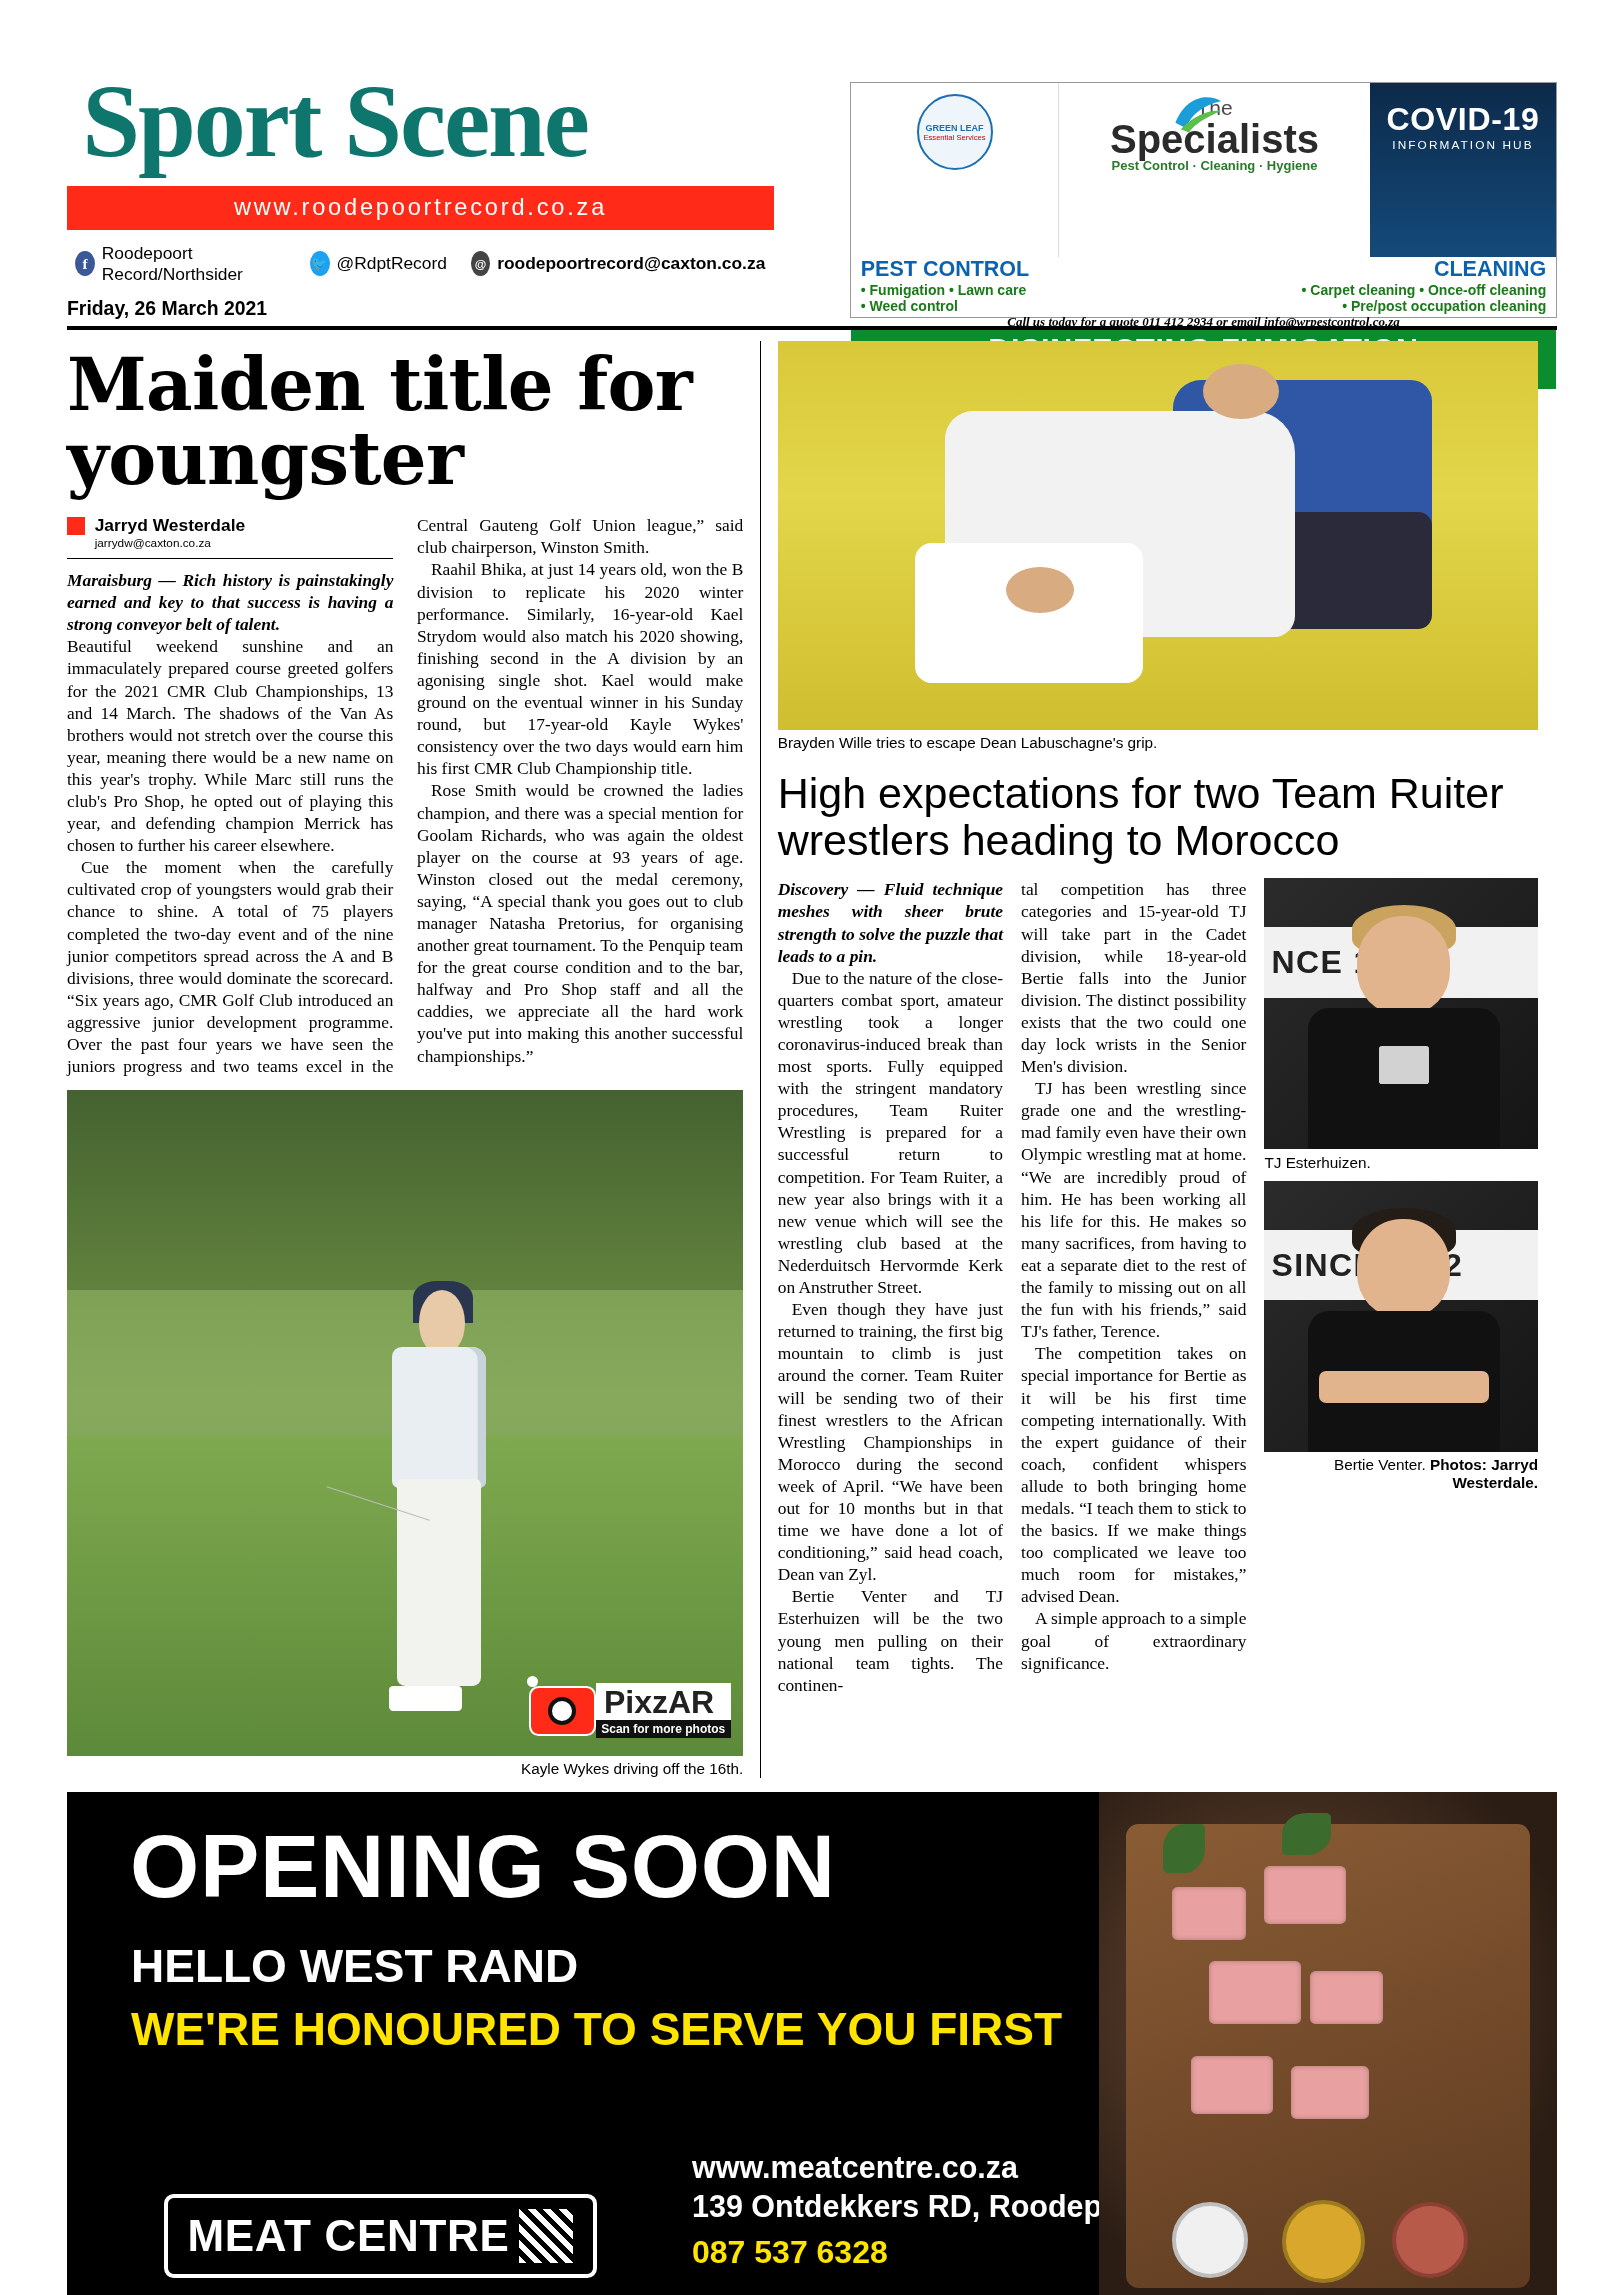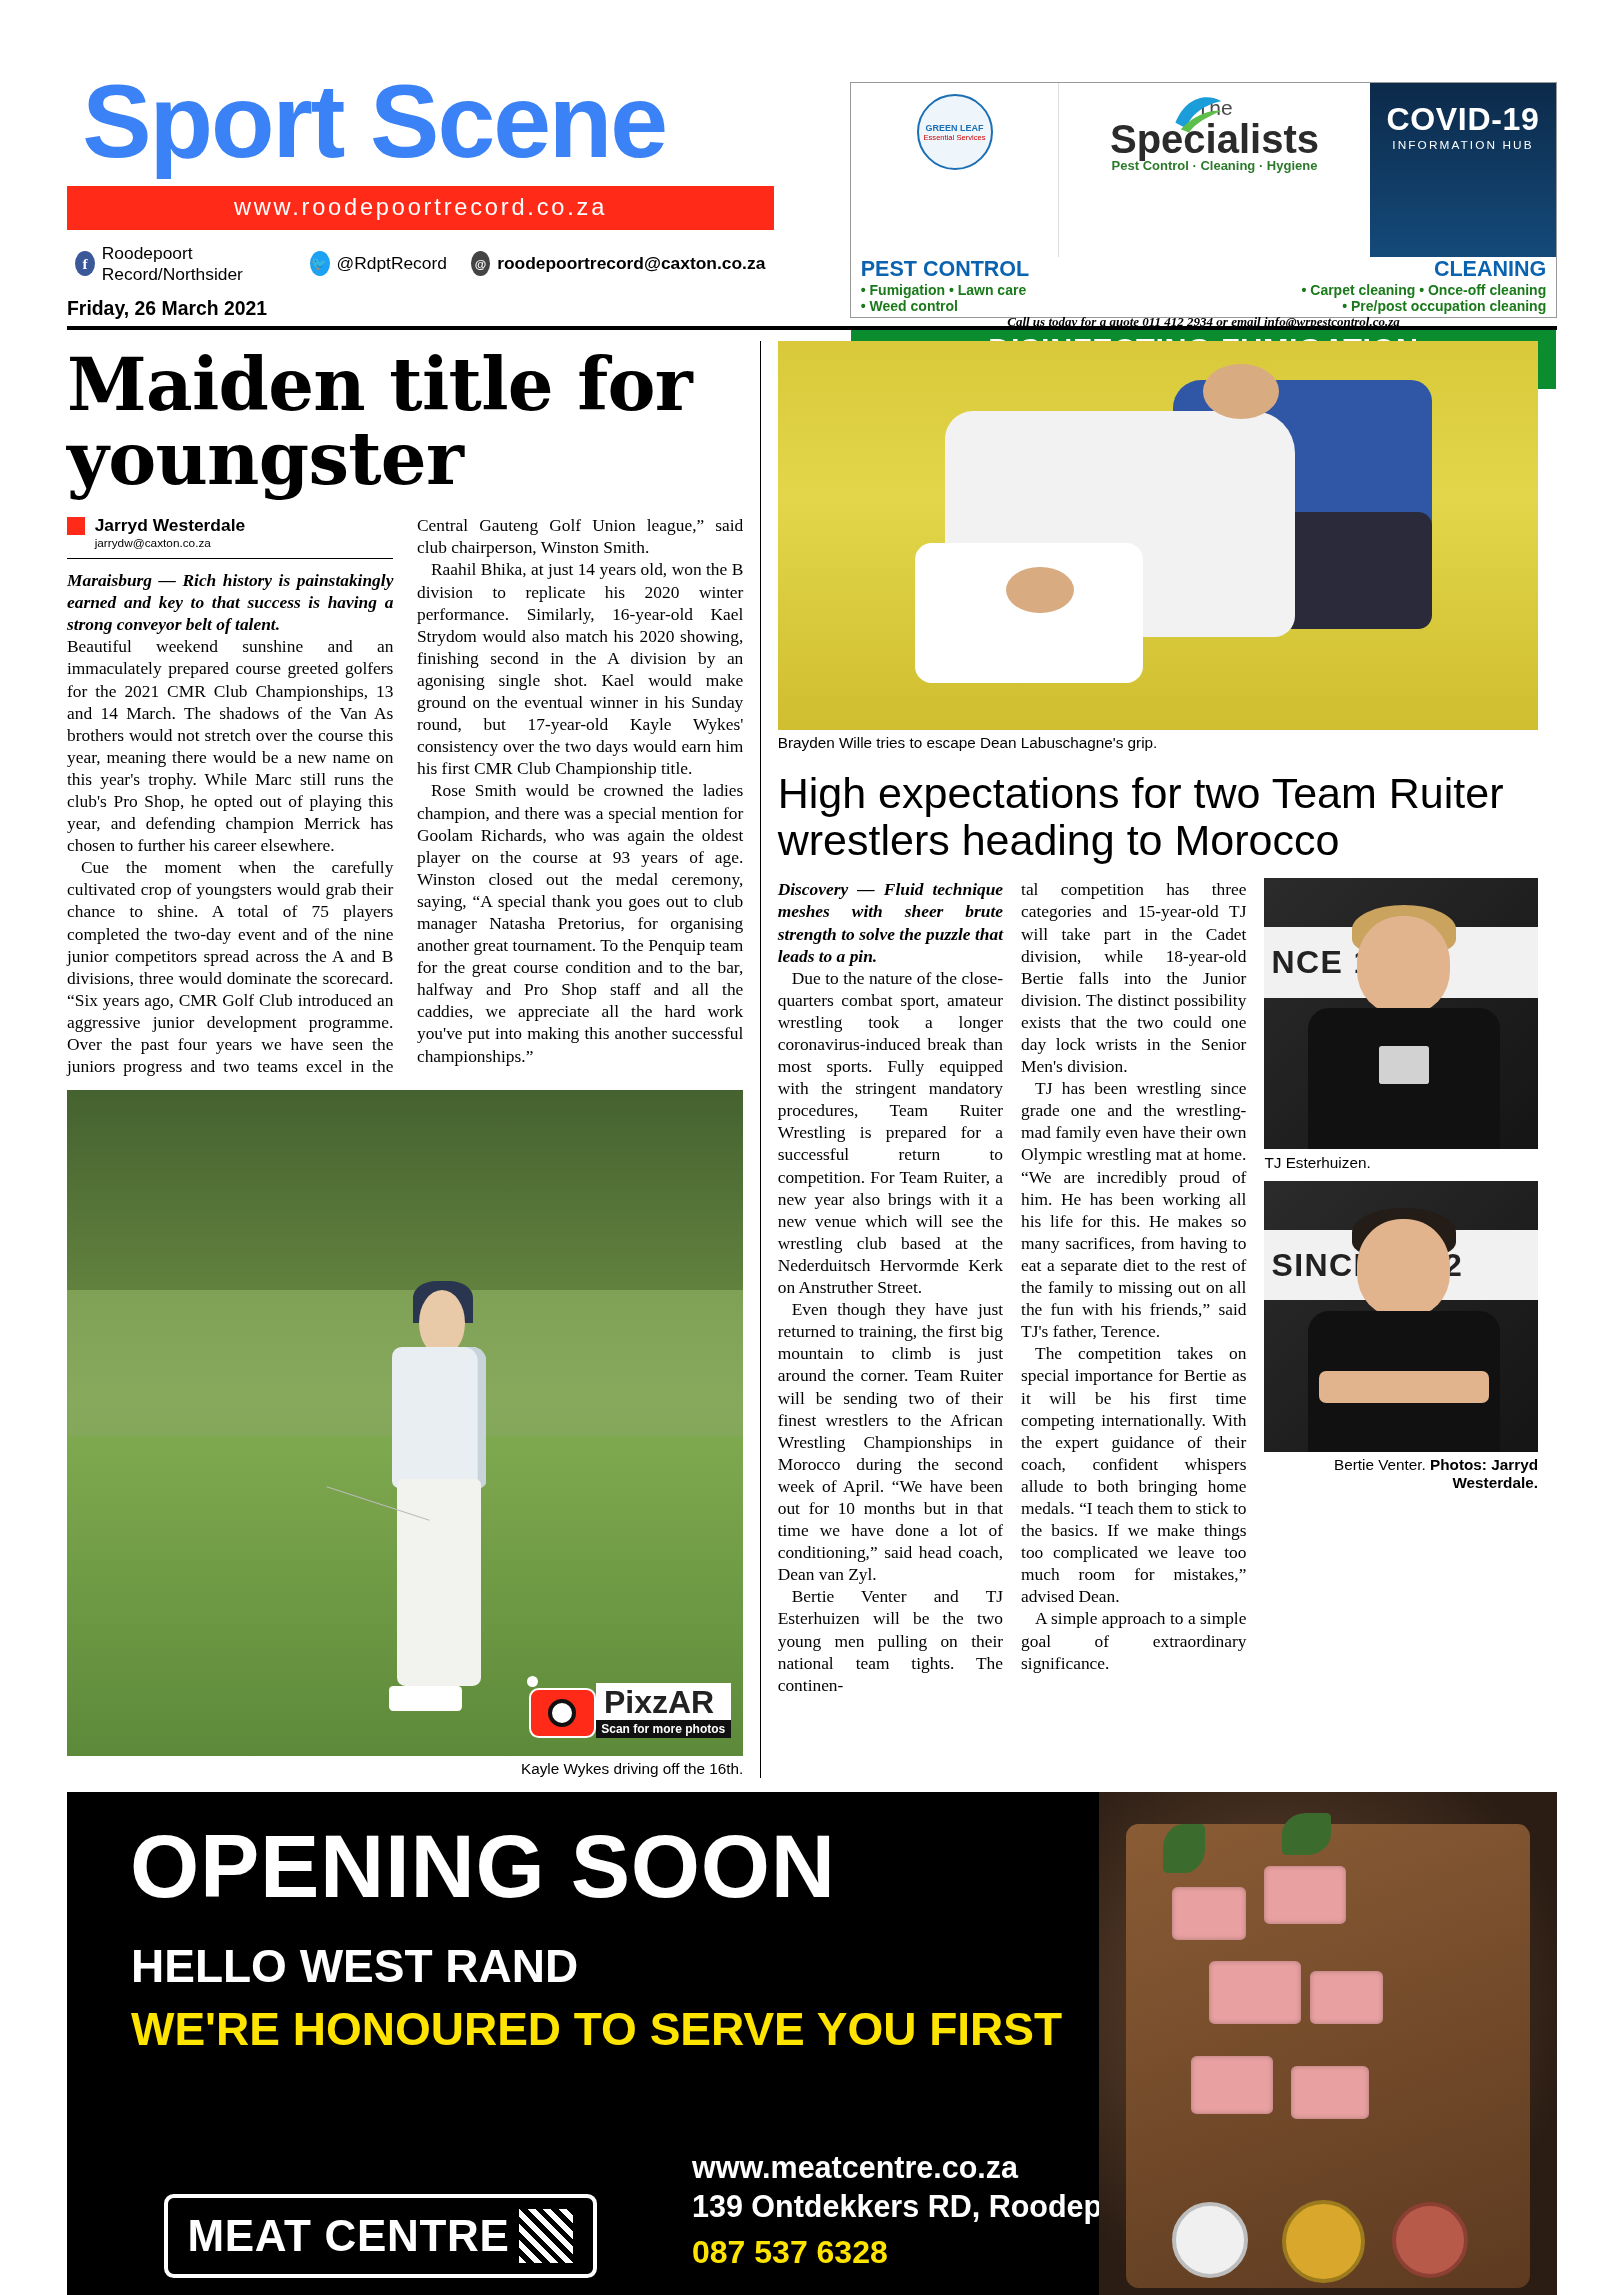--- a/index.html
+++ b/index.html
@@ -11,24 +11,24 @@
     color: #000;
     position: relative;
     overflow: hidden;
   }
   .page { position: relative; width: 1624px; height: 2295px; padding: 0 67px; }
 
   
   .masthead { position: relative; height: 278px; }
   .logo-block { position: absolute; left: 0; top: 69px; width: 715px; }
   .logo-text {
-    font-family: Liberation Sans, sans-serif;
+    font-family: Liberation Serif, serif;
     font-weight: bold;
     font-size: 104px;
-    color: #3b82f6;
+    color: #0f766e;
     letter-spacing: -2.1px;
     line-height: 1.0;
     margin: 0 0 0 15.3px;
   }
   .logo-url-bar {
     margin-top: 12.5px;
     background: #ff2a18;
     color: #fff;
     font-family: "Liberation Sans", sans-serif;
     font-size: 23.6px;
@@ -111,21 +111,21 @@
   .golf-tree { position:absolute; top:0; left:0; right:0; height:30%; background:linear-gradient(180deg,#3d5a2a,#5c7c3a); opacity:.85; }
   .golfer { position:absolute; left:46%; top:30%; width:20%; height:62%; }
   .golfer .torso { position:absolute; left:10%; top:14%; width:70%; height:34%; background:#e8eef2; border-radius:9.7px 14px 7px 7px; box-shadow: inset -8.3px 0 0 #c8d3da; }
   .golfer .head { position:absolute; left:30%; top:0; width:34%; height:16%; background:#e8c9a8; border-radius:50%; }
   .golfer .cap2 { position:absolute; left:26%; top:-2%; width:44%; height:10%; background:#2a3550; border-radius:40% 40% 0 0; }
   .golfer .legs { position:absolute; left:14%; top:46%; width:62%; height:50%; background:#f2f2ee; border-radius:5.6px 5.6px 8.3px 8.3px; }
   .golfer .shoe { position:absolute; bottom:-2%; left:8%; width:54%; height:6%; background:#fff; border-radius:4.2px; }
   .club { position:absolute; left:38%; top:62%; width:16%; height:1.4px; background:#bbb; transform: rotate(18deg); }
   .ball { position:absolute; left:68%; top:88%; width:11px; height:11px; background:#fff; border-radius:50%; }
 
-  .pixzar { position:absolute; right: 12.5px; bottom: 18px; display:flex; align-items:flex-end; }
+  .pixzar { position:absolute; right: 12.5px; bottom: 18px; display:flex; align-items:center; }
   .pix-cam { width: 67px; height: 50px; background:#ff2a18; border-radius:9.7px; display:flex; align-items:center; justify-content:center; border:2.8px solid #fff; }
   .pix-cam .lens { width:28px; height:28px; border-radius:50%; background:#fff; border:4.2px solid #111; }
   .pix-text { background:#fff; padding: 2.8px 7px 1.4px 8.3px; }
   .pix-word { font-family:"Liberation Sans",sans-serif; font-weight:bold; font-size:32px; color:#222; line-height:1; }
   .pix-sub { background:#111; color:#fff; font-family:"Liberation Sans",sans-serif; font-weight:bold; font-size:12px; text-align:center; padding:2.1px 5.6px; }
 
   
   .wrestle-photo { width:100%; height: 389px; }
   .mat { position:absolute; inset:0; background:linear-gradient(180deg,#d9c93a 0%, #e3d64a 40%, #cfbe2f 100%); }
   .w1 { position:absolute; left:22%; top:18%; width:46%; height:58%; background:#f2f2f2; border-radius:28px 42px 21px 21px; }

